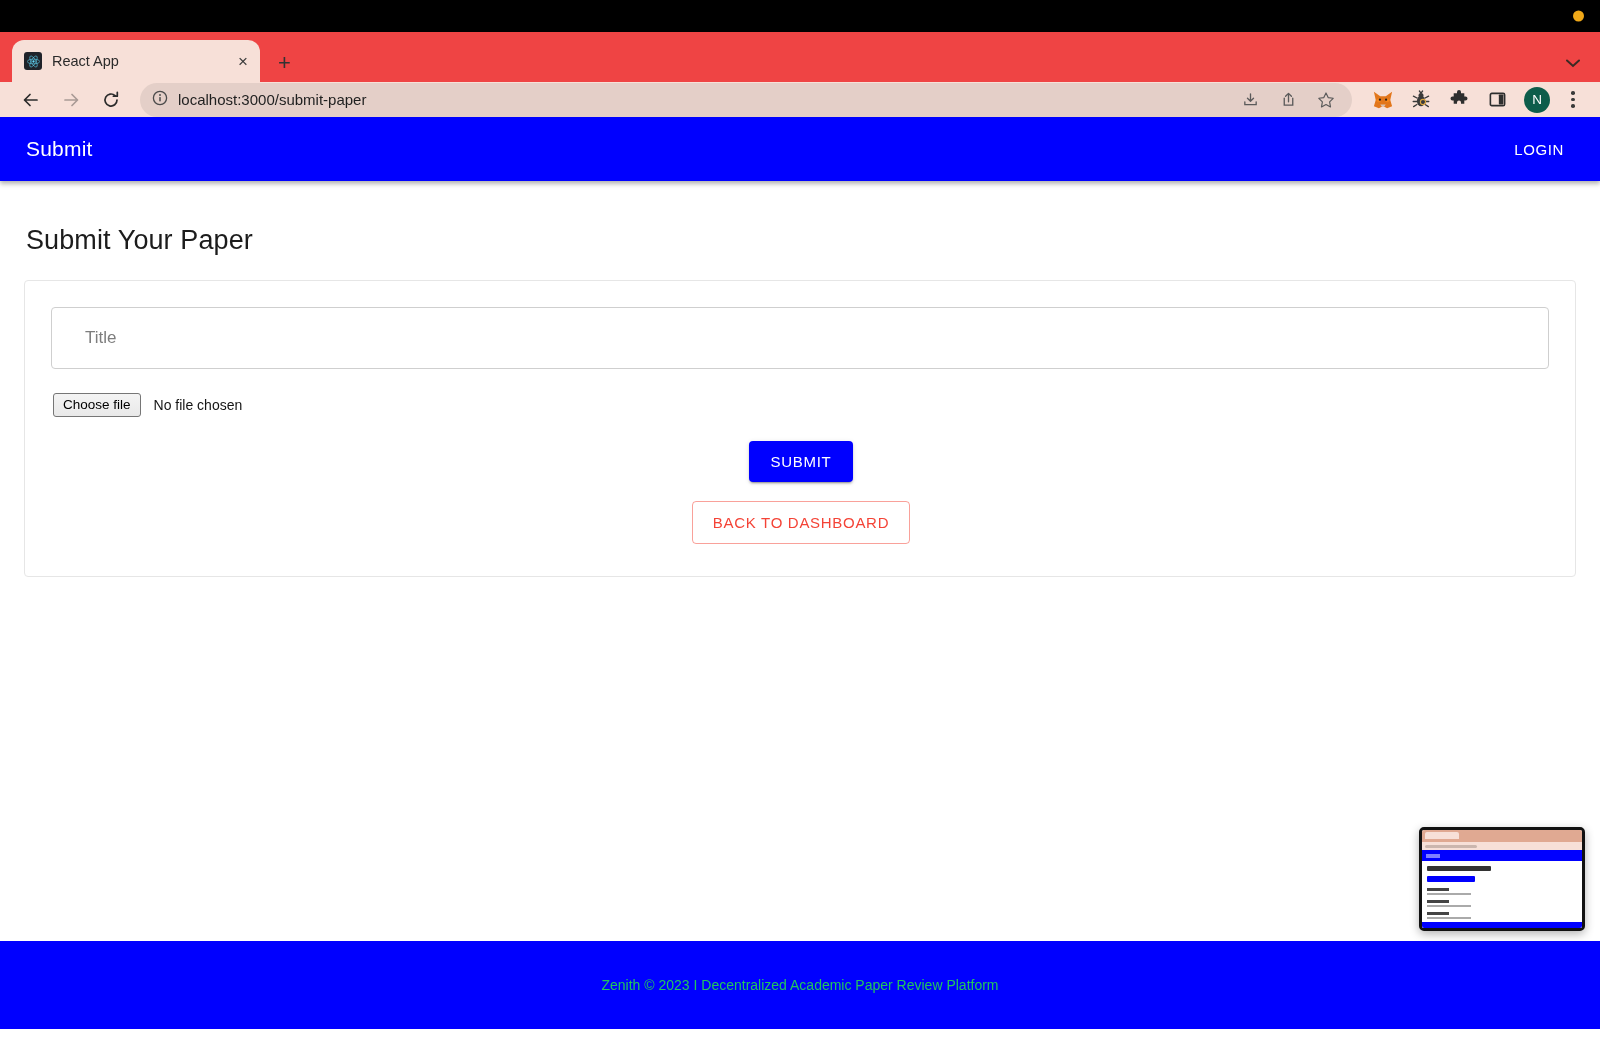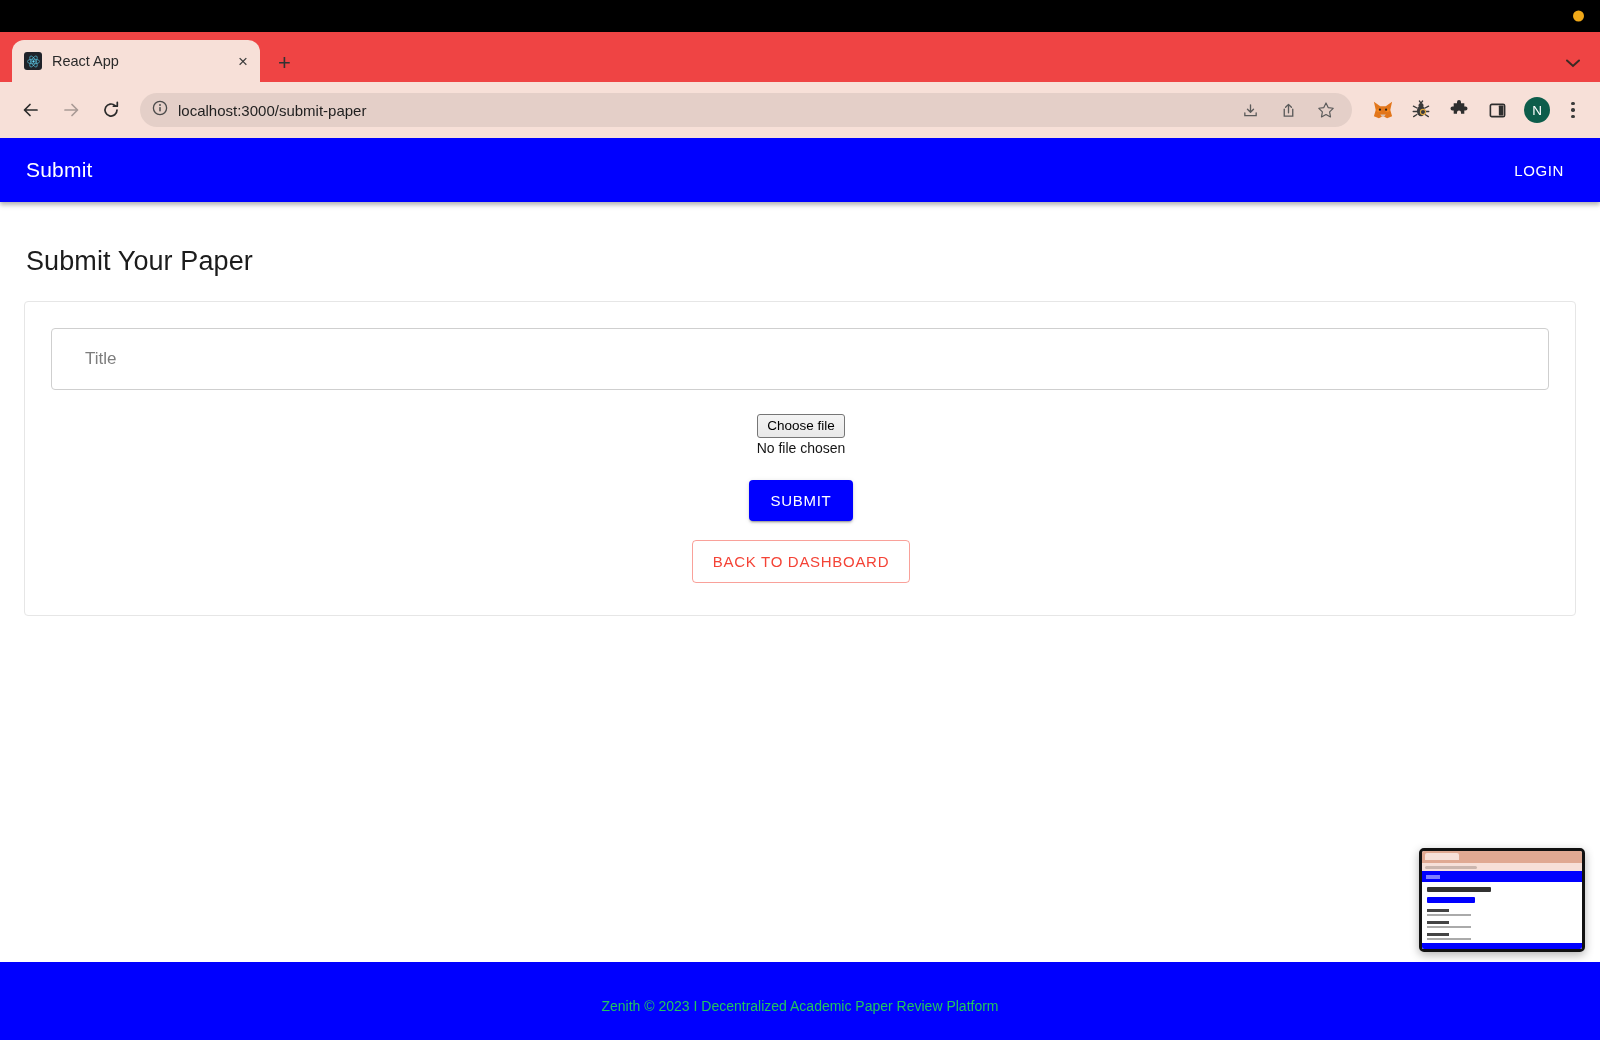--- a/index.html
+++ b/index.html
@@ -84,21 +84,21 @@
     font-weight: 300;
   }
   .tab-search {
     position: absolute;
     right: 20px;
     bottom: 10px;
     cursor: pointer;
   }
 
   .toolbar {
-    height: 56px;
+    height: 35px;
     background: #f7e0d8;
     display: flex;
     align-items: center;
     padding: 0 14px;
     gap: 6px;
   }
   .nav-btn {
     width: 34px; height: 34px;
     display: flex; align-items: center; justify-content: center;
     border-radius: 50%;
@@ -230,24 +230,23 @@
     outline: none;
     background: #fff;
     display: block;
   }
   .title-field::placeholder { color: #7d7d7d; }
 
   .file-row {
     margin: 24px 0 8px 2px;
     display: flex;
     align-items: center;
-    gap: 2px;
+    gap: 13px;
     font-size: 14px;
     color: #1c1c1c;
-    flex-direction: column;
   }
   .choose-file-btn {
     font-family: inherit;
     font-size: 13.5px;
     color: #000;
     background: linear-gradient(#f4f4f4, #e9e9e9);
     border: 1px solid #767676;
     border-radius: 3px;
     padding: 3px 9px;
     cursor: pointer;

